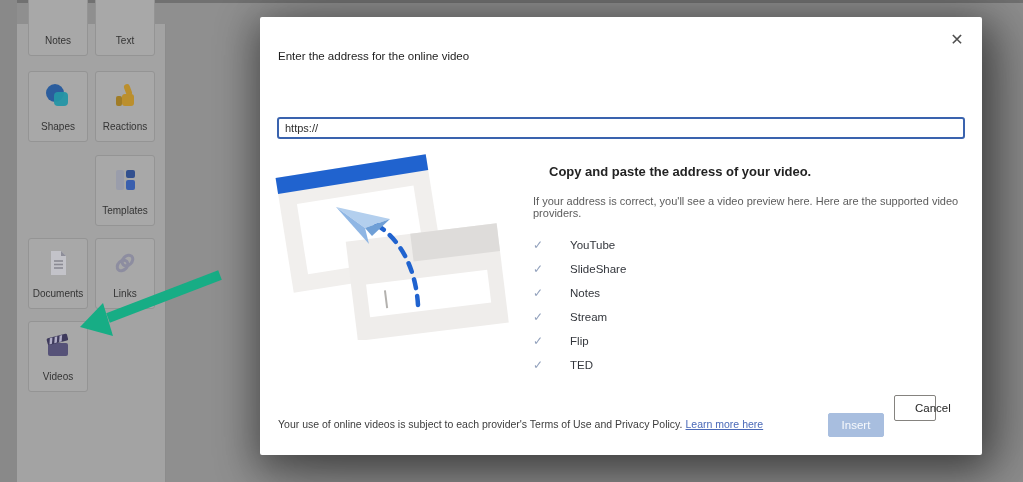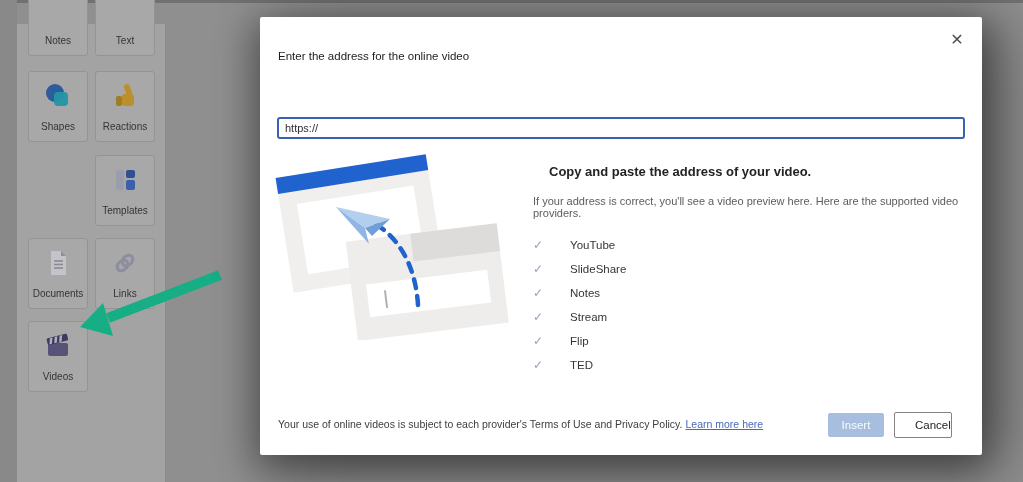--- a/index.html
+++ b/index.html
@@ -43,21 +43,21 @@
   .check{color:#93a2bd;font-size:12px;line-height:1;}
   .prov-label{font-size:11.5px;color:#33363c;margin-left:17px;}
 
   .footer-note{position:absolute;left:18px;top:401px;display:flex;align-items:baseline;gap:3px;}
   .disclaimer{font-size:10.5px;color:#3d3d3d;}
   .learn-link{font-size:10.5px;color:#4a69b8;text-decoration:underline;cursor:pointer;}
   .btn{position:absolute;box-sizing:border-box;border-radius:2px;font-size:11.5px;font-weight:normal;
     font-family:"Liberation Sans",sans-serif;cursor:pointer;}
   .btn-insert{left:568px;top:396px;width:56px;height:24px;background:#a8bedf;border:1px solid #a8bedf;
     color:#f7f9fc;}
-  .btn-cancel{left:634px;top:395px;width:58px;height:26px;background:#ffffff;border:1px solid #85837f;
+  .btn-cancel{left:634px;top:378px;width:42px;height:26px;background:#ffffff;border:1px solid #85837f;
     color:#262626;padding-left:20px;}
 </style>
 </head>
 <body>
 
 <div id="screen">
   <div class="topline"></div>
   <div class="left-edge"></div>
 
   <div class="sidebar">

